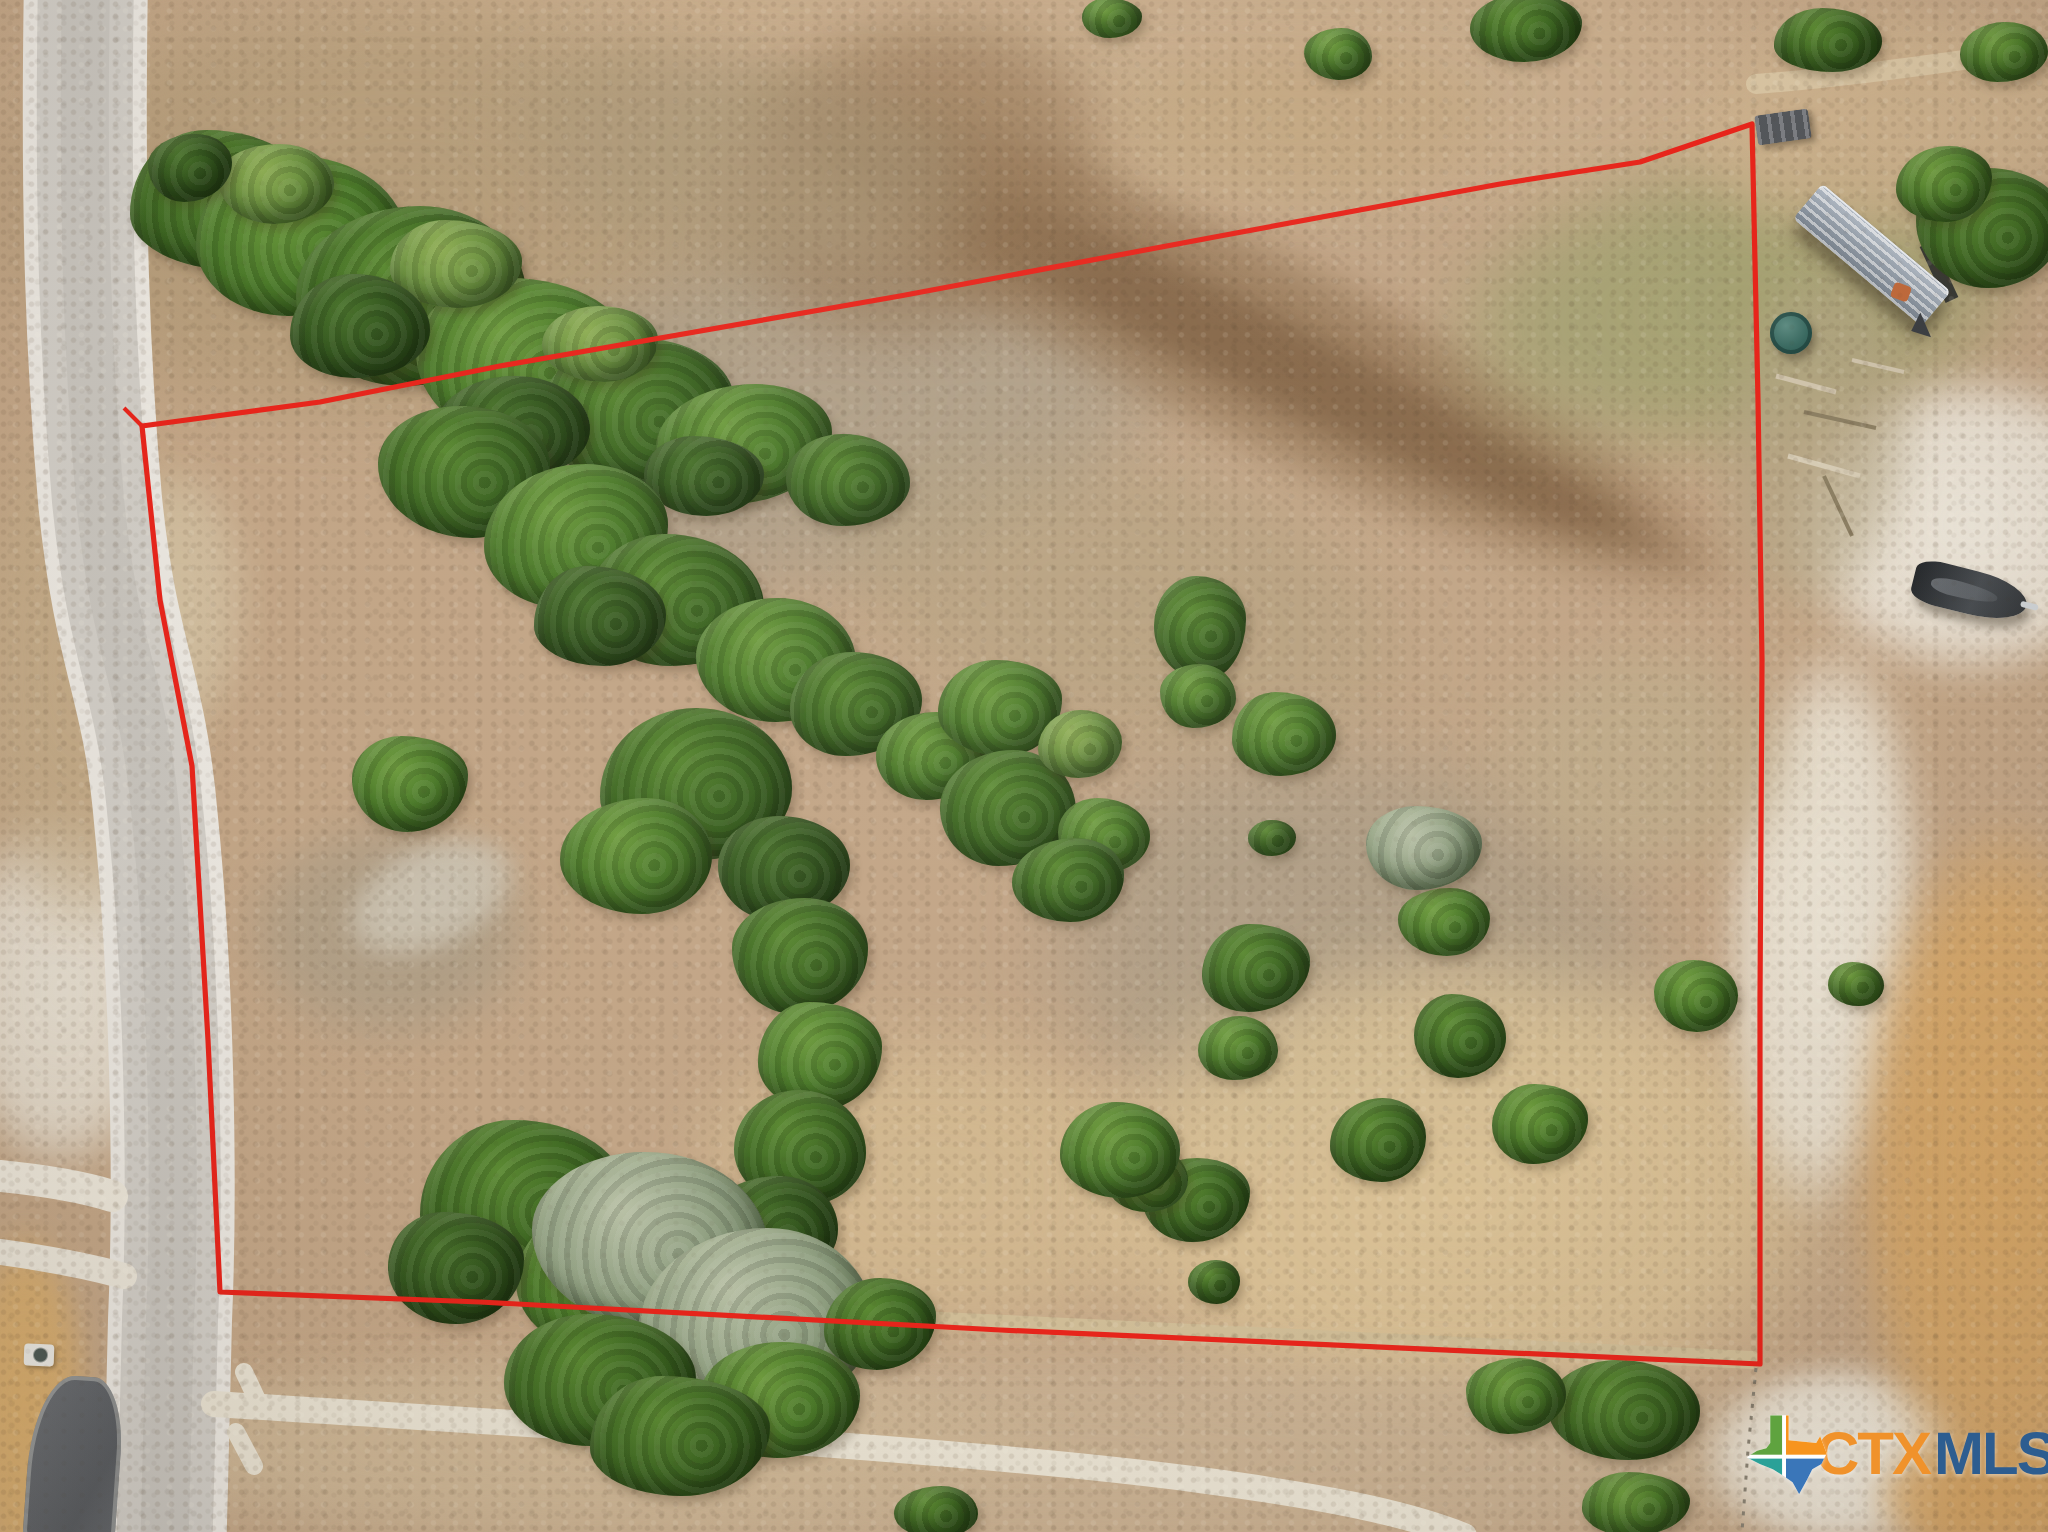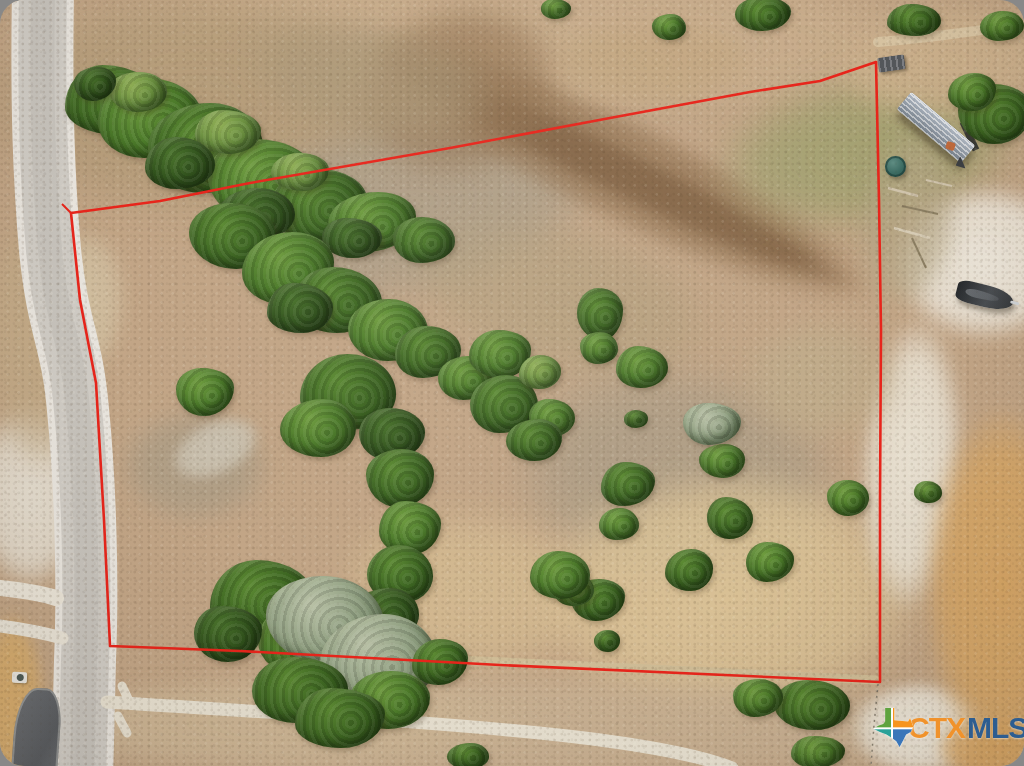--- a/index.html
+++ b/index.html
@@ -1,17 +1,17 @@
 <!DOCTYPE html>
 <html><head>
 <meta charset="utf-8">
 <style>
   html,body{margin:0;padding:0;background:#888;}
   .stage{position:relative;width:1024px;height:766px;overflow:hidden;
-         background:#c2a586;font-family:"Liberation Sans",sans-serif;border-radius:24px;}
+         background:#c2a586;font-family:"Liberation Sans",sans-serif;}
   .patch{position:absolute;border-radius:50%;}
   .tree{position:absolute;
         box-shadow:inset -5px -6px 10px rgba(20,35,10,.45),
                    inset 3px 4px 6px rgba(255,255,220,.14),
                    2px 3px 5px rgba(60,45,25,.28);}
   .tree::after{content:"";position:absolute;inset:0;border-radius:inherit;
         background:repeating-radial-gradient(circle at 62% 58%, rgba(0,0,0,.10) 0 3px, rgba(255,255,255,.05) 3px 6px, transparent 6px 9px);}
   .lay{position:absolute;left:0;top:0;width:1024px;height:766px;}
   #patches{position:absolute;inset:0;z-index:1;}
   #ground-svg{z-index:2;}

